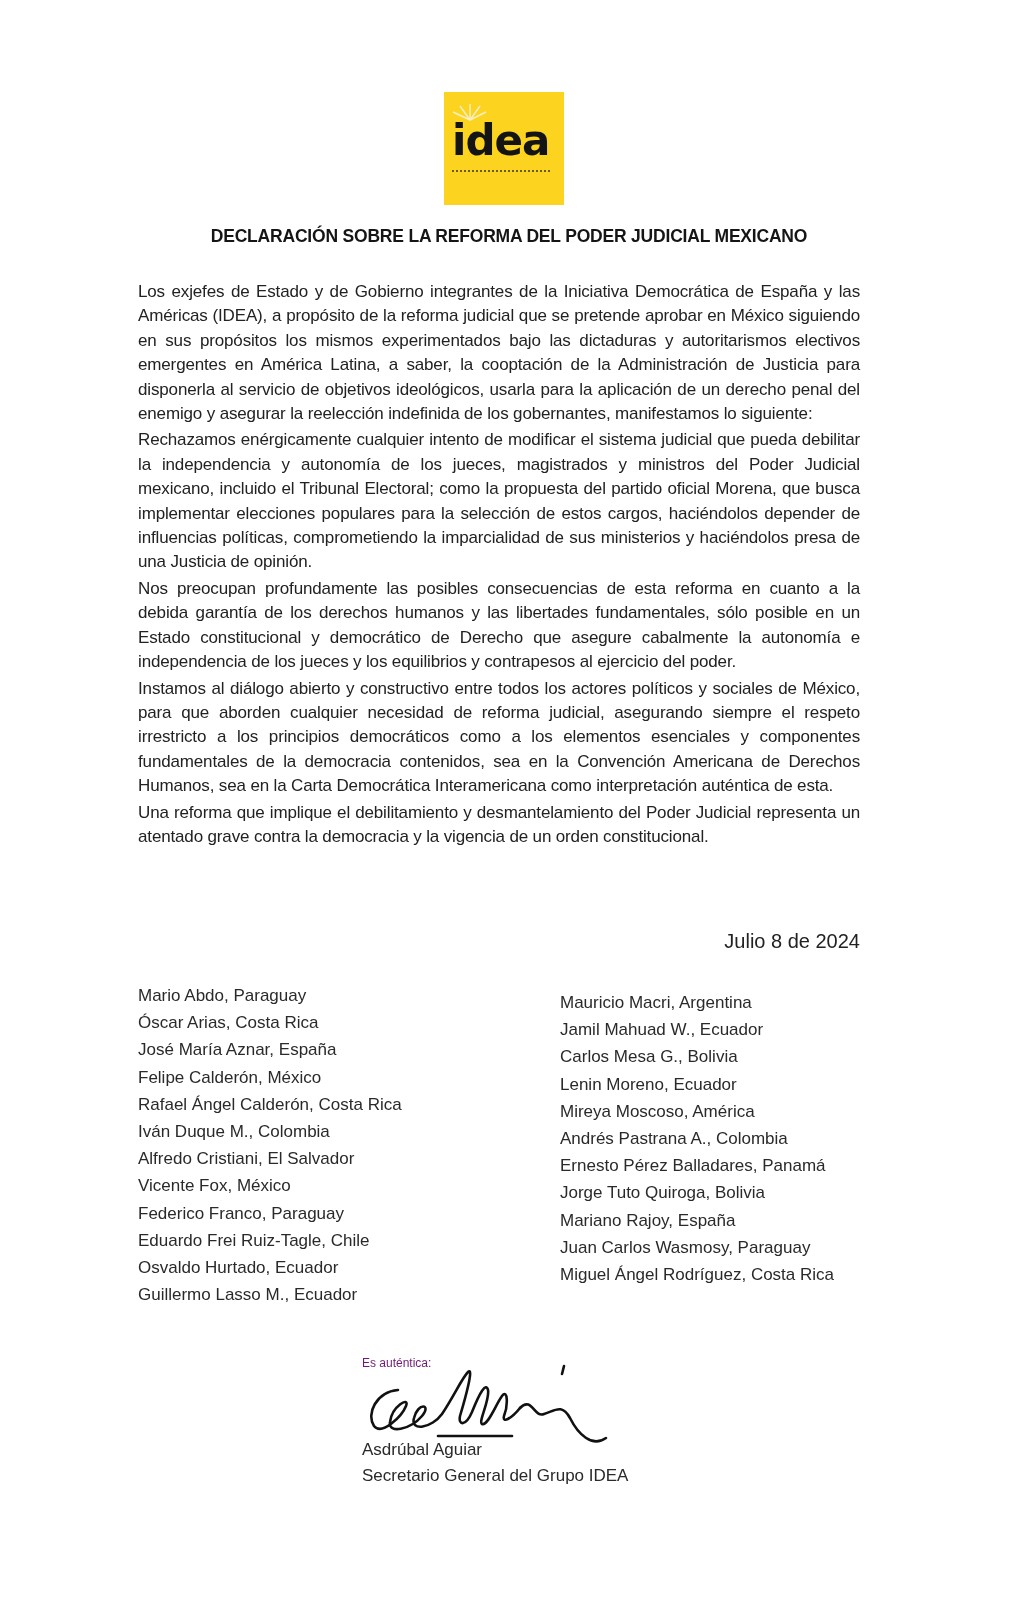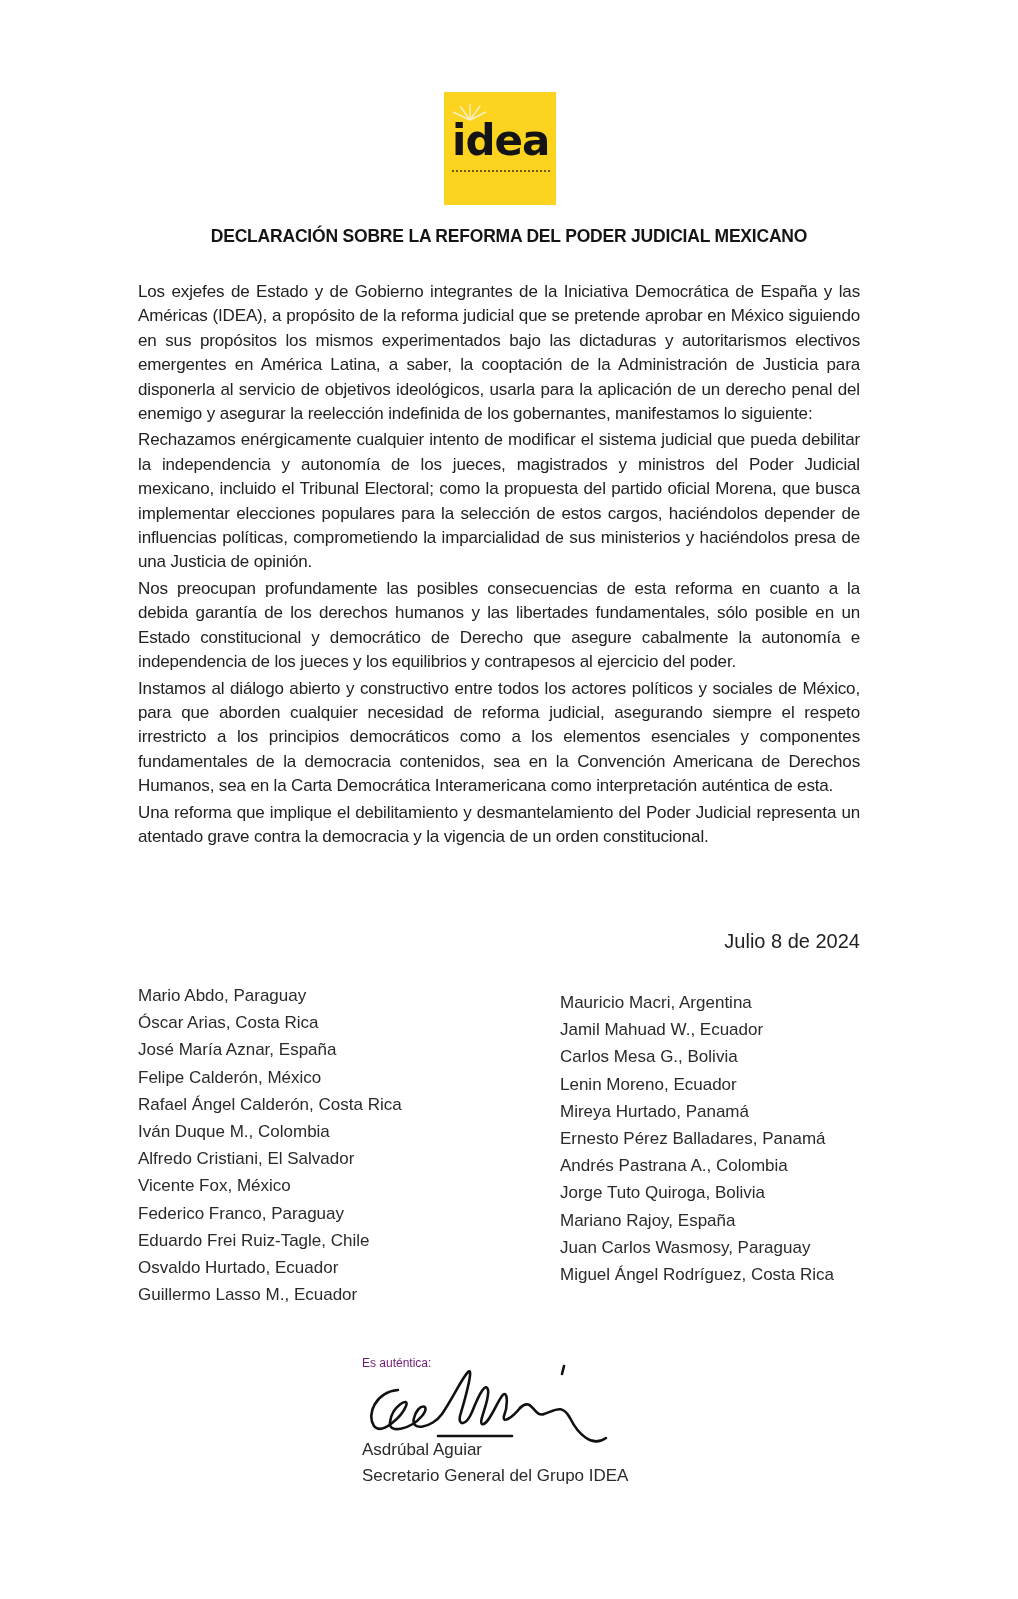--- a/index.html
+++ b/index.html
@@ -4,20 +4,21 @@
 <style>
   html, body { margin: 0; padding: 0; background: #ffffff; }
   body {
     width: 1018px; height: 1599px; position: relative; overflow: hidden;
     font-family: "Liberation Sans", "DejaVu Sans", sans-serif;
     color: #1c1c1c;
   }
   .logo {
     position: absolute; left: 444px; top: 92px; width: 112px; height: 113px;
     background: #fcd420;
+    padding-left: 8px;
   }
   .logo .rays { position: absolute; left: 4px; top: 8px; width: 40px; height: 24px; }
   .logo .word {
     position: absolute; left: 8px; top: 24px; width: 100px;
     font-family: "DejaVu Sans", sans-serif; font-weight: bold; font-size: 42px;
     letter-spacing: -1px; color: #141414; line-height: 50px;
   }
   .logo .tagline {
     position: absolute; left: 8px; top: 78px; width: 98px; height: 3px;
     border-top: 2px dotted #6b5a10;
@@ -89,23 +90,23 @@
   <li>Eduardo Frei Ruiz-Tagle, Chile</li>
   <li>Osvaldo Hurtado, Ecuador</li>
   <li>Guillermo Lasso M., Ecuador</li>
 </ul>
 
 <ul class="signers right">
   <li>Mauricio Macri, Argentina</li>
   <li>Jamil Mahuad W., Ecuador</li>
   <li>Carlos Mesa G., Bolivia</li>
   <li>Lenin Moreno, Ecuador</li>
-  <li>Mireya Hurtado, Panamá</li>
+  <li>Mireya Moscoso, América</li>
+  <li>Andrés Pastrana A., Colombia</li>
   <li>Ernesto Pérez Balladares, Panamá</li>
-  <li>Andrés Pastrana A., Colombia</li>
   <li>Jorge Tuto Quiroga, Bolivia</li>
   <li>Mariano Rajoy, España</li>
   <li>Juan Carlos Wasmosy, Paraguay</li>
   <li>Miguel Ángel Rodríguez, Costa Rica</li>
 </ul>
 
 <div class="sig-area">
   <div class="sig-label">Es auténtica:</div>
   <svg class="sig-scribble" viewBox="0 0 260 100">
     <g fill="none" stroke="#111" stroke-width="2.6" stroke-linecap="round" stroke-linejoin="round">

